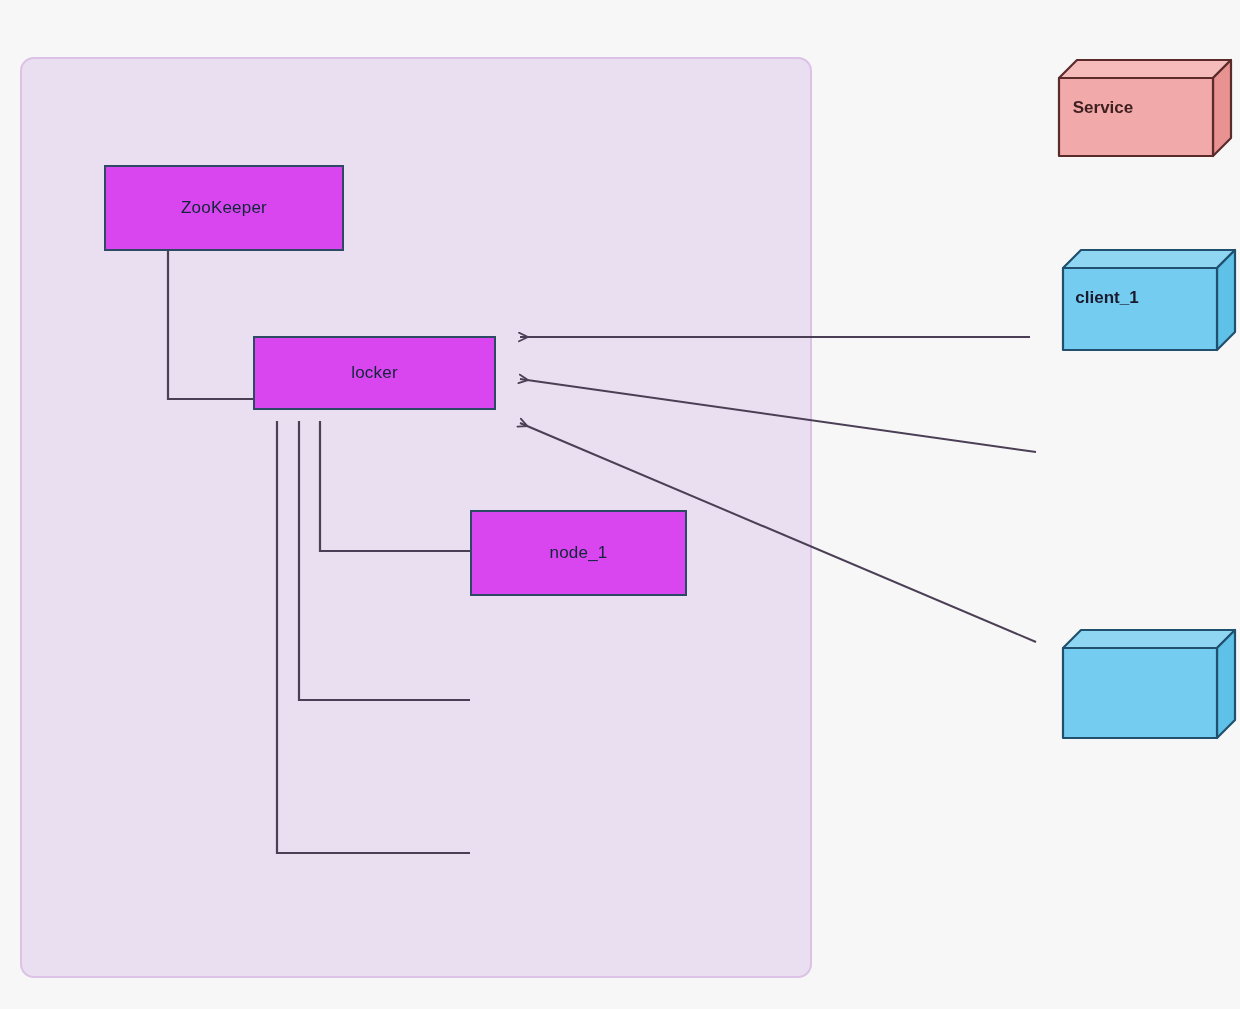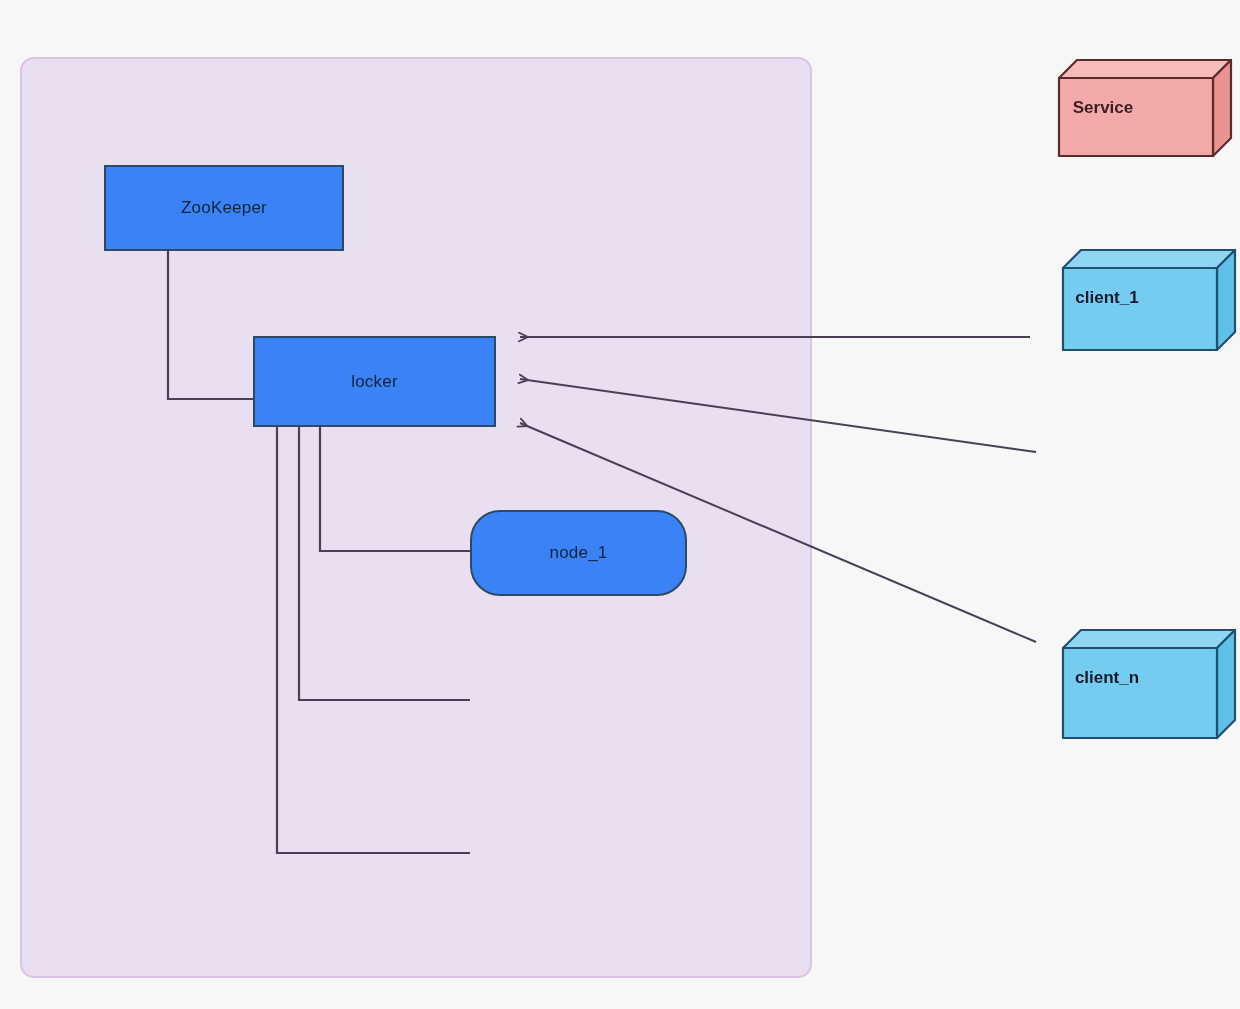--- a/index.html
+++ b/index.html
@@ -27,33 +27,33 @@
     top: 57px;
     width: 792px;
     height: 921px;
     background: #eadff0;
     border: 2px solid #dcc2e6;
     border-radius: 14px;
     box-sizing: border-box;
   }
   .flat-box {
     position: absolute;
-    background: #3b82f6;
+    background: #d946ef;
     border: 2px solid #2c4a63;
     box-sizing: border-box;
     display: flex;
     align-items: center;
     justify-content: center;
     color: #10263a;
     font-size: 17px;
     letter-spacing: 0.2px;
   }
   #box-zookeeper { left: 104px; top: 165px; width: 240px; height: 86px; }
-  #box-locker    { left: 253px; top: 336px; width: 243px; height: 91px; }
-  #box-node-1    { left: 470px; top: 510px; width: 217px; height: 86px; border-radius: 30px; }
+  #box-locker    { left: 253px; top: 336px; width: 243px; height: 74px; }
+  #box-node-1    { left: 470px; top: 510px; width: 217px; height: 86px; }
   #box-node-2    { left: 470px; top: 658px; width: 217px; height: 88px; }
   #box-node-n    { left: 470px; top: 810px; width: 217px; height: 86px; }
 
   .cube {
     position: absolute;
     width: 172px;
     height: 105px;
     padding-left: 31px;
   }
   .cube svg { display: block; width: 172px; height: 105px; overflow: visible; }
@@ -146,16 +146,15 @@
     <div class="cube-label">client_1</div>
   </div>
 
 
   <div class="cube" id="cube-client-n">
     <svg viewBox="0 0 172 105" xmlns="http://www.w3.org/2000/svg">
       <polygon points="0,20 18,2 172,2 154,20" fill="#8ed6f2" stroke="#20506e" stroke-width="2.2" stroke-linejoin="round"></polygon>
       <polygon points="154,20 172,2 172,92 154,110" fill="#5fc0e8" stroke="#20506e" stroke-width="2.2" stroke-linejoin="round"></polygon>
       <rect x="0" y="20" width="154" height="90" fill="#74ccf0" stroke="#20506e" stroke-width="2.2" stroke-linejoin="round"></rect>
     </svg>
-    <div class="cube-label">client_n</div>
   </div>
 
 </div>
 
 </body></html>

